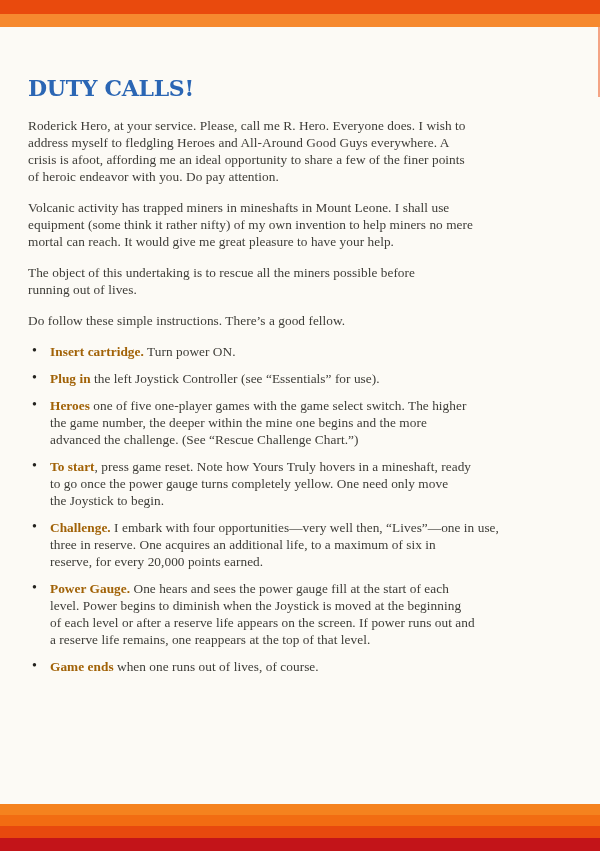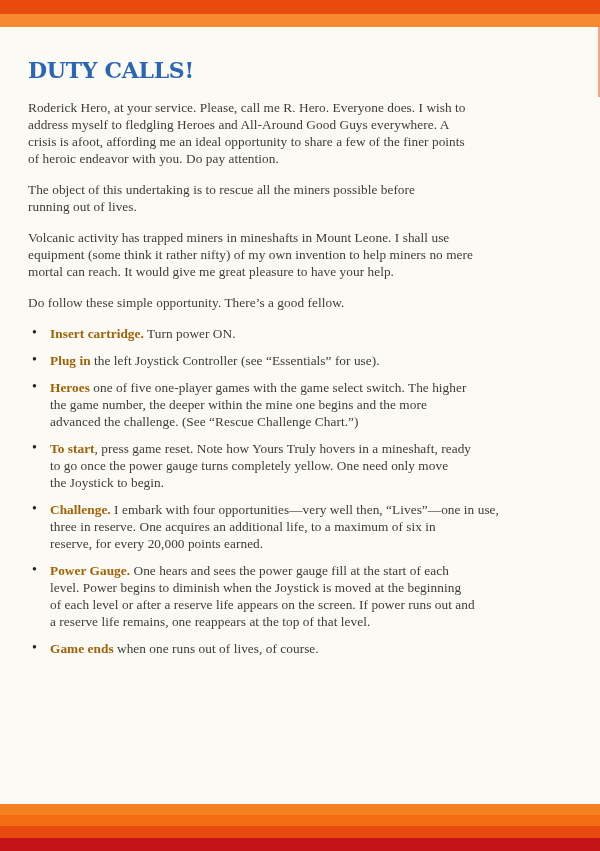--- a/index.html
+++ b/index.html
@@ -22,21 +22,21 @@
   .band-bottom .stripe:nth-child(1) { height: 11px; }
   .band-bottom .stripe:nth-child(2) { height: 11px; }
   .band-bottom .stripe:nth-child(3) { height: 12px; }
   .band-bottom .stripe:nth-child(4) { height: 13px; }
   .right-edge {
     position: absolute; top: 27px; right: 0;
     width: 2px; height: 70px;
     background: rgba(236, 92, 40, 0.55);
   }
   .content {
-    position: absolute; top: 27px; left: 0;
+    position: absolute; top: 45px; left: 0;
     box-sizing: border-box;
     width: 600px;
     padding: 30px 28px 0 28px;
     color: var(--body, #3d3c37);
   }
   h1 {
     font-family: "DejaVu Serif", serif;
     font-weight: bold;
     font-size: 22px;
     line-height: 26px;
@@ -88,28 +88,28 @@
   <div class="right-edge"></div>
 
   <div class="content">
 
     <h1>DUTY CALLS!</h1>
 
     <p class="body">Roderick Hero, at your service. Please, call me R. Hero. Everyone does. I wish to
 address myself to fledgling Heroes and All-Around Good Guys everywhere. A
 crisis is afoot, affording me an ideal opportunity to share a few of the finer points
 of heroic endeavor with you. Do pay attention.</p>
-    <p class="body">The object of this undertaking is to rescue all the miners possible before
-running out of lives.</p>
     <p class="body">Volcanic activity has trapped miners in mineshafts in Mount Leone. I shall use
 equipment (some think it rather nifty) of my own invention to help miners no mere
 mortal can reach. It would give me great pleasure to have your help.</p>
+    <p class="body">The object of this undertaking is to rescue all the miners possible before
+running out of lives.</p>
 
 
-    <p class="body">Do follow these simple opportunity. There’s a good fellow.</p>
+    <p class="body">Do follow these simple instructions. There’s a good fellow.</p>
 
     <ul class="bullets">
       <li><span class="dot">•</span><span class="lead">Insert cartridge.</span><span> Turn power ON.</span></li>
       <li><span class="dot">•</span><span class="lead">Plug in</span><span> the left Joystick Controller (see “Essentials” for use).</span></li>
       <li><span class="dot">•</span><span class="lead">Heroes</span><span> one of five one-player games with the game select switch. The higher
 the game number, the deeper within the mine one begins and the more
 advanced the challenge. (See “Rescue Challenge Chart.”)</span></li>
       <li><span class="dot">•</span><span class="lead">To start</span><span>, press game reset. Note how Yours Truly hovers in a mineshaft, ready
 to go once the power gauge turns completely yellow. One need only move
 the Joystick to begin.</span></li>

